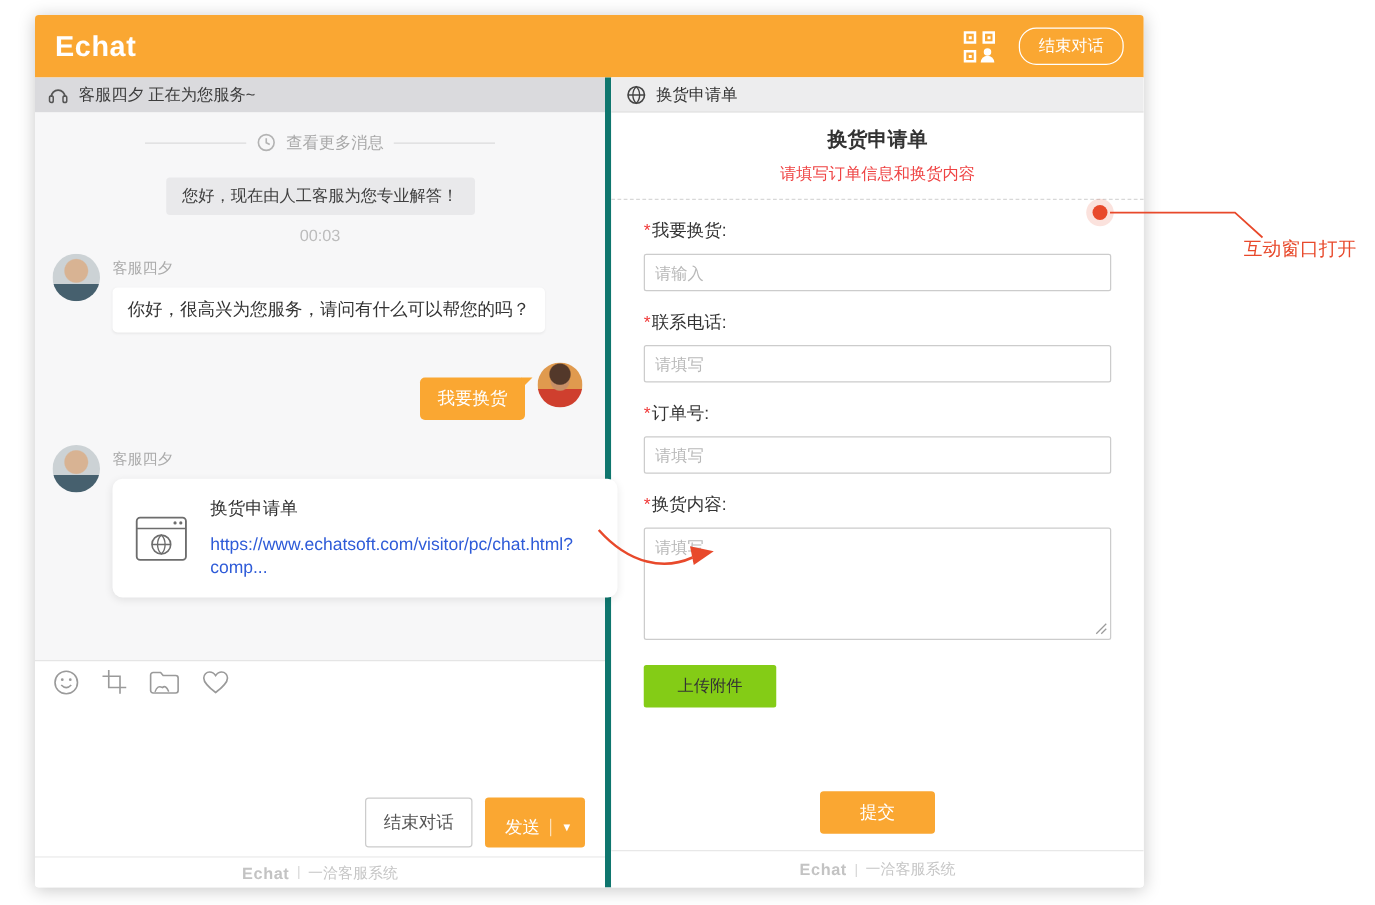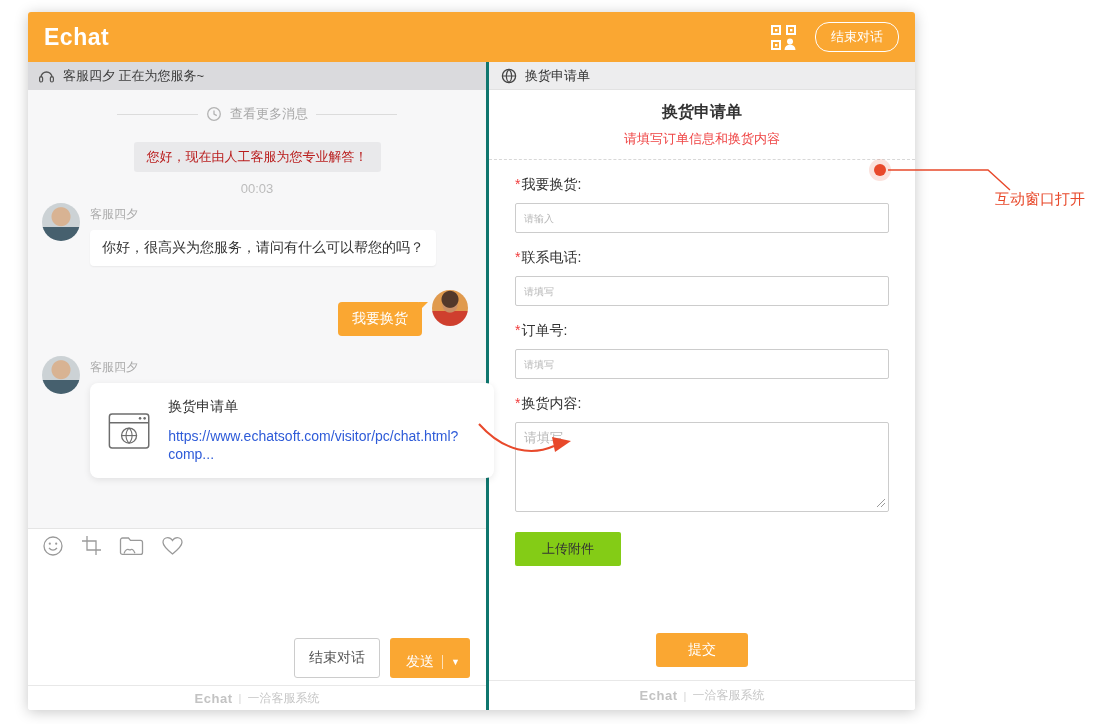--- a/index.html
+++ b/index.html
@@ -12,31 +12,31 @@
   
   .app-header { height:50px; background:#faa732; display:flex; align-items:center; padding:0 16px; flex:none; }
   .logo { color:#fff; font-size:23px; font-weight:bold; letter-spacing:.5px; }
   .header-right { margin-left:auto; display:flex; align-items:center; gap:18px; }
   .btn-end-top { background:transparent; border:1px solid #fff; color:#fff; border-radius:14px;
                  padding:5px 15px; font-size:13px; cursor:pointer; }
 
   .app-body { flex:1; display:flex; min-height:0; }
 
   
-  .left-panel { width:461px; flex:none; display:flex; flex-direction:column; border-right:3px solid #0f766e; }
+  .left-panel { width:461px; flex:none; display:flex; flex-direction:column; border-right:5px solid #0f766e; }
   .chat-status { height:28px; background:#dadadd; display:flex; align-items:center; gap:8px;
                  padding:0 10px; font-size:13px; color:#3c3c3c; flex:none; }
   .chat-area { height:438px; flex:none; background:#f7f7f8; padding:12px 14px; position:relative; }
 
   .load-more { display:flex; align-items:center; gap:8px; width:280px; margin:3px auto 0;
                color:#a8a8a8; font-size:13px; cursor:pointer; }
   .load-more .line { flex:1; height:1px; background:#dcdcdc; }
 
   .sys-row { text-align:center; margin-top:19px; }
-  .sys-bubble { display:inline-block; background:#e9e9eb; color:#b91c1c; font-size:13px;
+  .sys-bubble { display:inline-block; background:#e9e9eb; color:#404040; font-size:13px;
                 padding:6px 13px; border-radius:3px; }
   .time-row { text-align:center; color:#bcbcbc; font-size:13px; margin-top:9px; }
 
   .msg-agent { display:flex; gap:10px; margin-top:7px; }
   .avatar { width:38px; height:38px; border-radius:50%; flex:none; }
   .avatar-agent { background:
       radial-gradient(circle at 50% 36%, #d8b393 0 9px, transparent 10px),
       linear-gradient(180deg,#ccd2d5 0 63%, #46606e 63%); }
   .avatar-visitor { width:36px; height:36px; background:
       radial-gradient(circle at 50% 26%, #53382a 0 8px, transparent 9px),
@@ -83,21 +83,21 @@
   .form-status { height:28px; flex:none; background:#ededee; border-bottom:1px solid #e2e2e2;
                  display:flex; align-items:center; gap:8px; padding:0 12px; font-size:13px; color:#333; }
   .form-body { flex:1; position:relative; padding:0 26px; min-height:0; }
   .form-title { text-align:center; font-size:16px; font-weight:bold; color:#333; margin-top:12px; }
   .form-subtitle { text-align:center; font-size:13px; color:#ef4444; margin-top:7px; padding-bottom:11px; }
   .dashed-sep { border-bottom:1px dashed #d8d8d8; margin:0 -26px; }
   .field { margin-top:16px; }
   .field-label { font-size:14px; color:#333; }
   .req { color:#f03b3b; margin-right:1px; }
   .text-input { width:100%; height:30px; border:1px solid #ccc; border-radius:2px; margin-top:9px;
-                padding:0 8px; font-size:10px; color:#000000; outline:none; font-family:inherit; background:#fff; }
+                padding:0 8px; font-size:13px; color:#000000; outline:none; font-family:inherit; background:#fff; }
   .text-input::placeholder, .text-area::placeholder { color:#b9b9b9; }
   .ta-wrap { position:relative; margin-top:9px; }
   .text-area { display:block; width:100%; height:90px; border:1px solid #ccc; border-radius:2px;
                padding:6px 8px; font-size:13px; color:#333; resize:none; outline:none; font-family:inherit; background:#fff; }
   .ta-grip { position:absolute; right:3px; bottom:4px; }
   .btn-upload { margin-top:20px; background:#84cc16; border:none; border-radius:2px;
                 padding:8px 27px; font-size:13px; color:#333; cursor:pointer; }
   .submit-row { position:absolute; left:0; right:0; bottom:13px; text-align:center; }
   .btn-submit { background:#faa732; color:#fff; border:none; border-radius:3px;
                 padding:8px 32px; font-size:14px; cursor:pointer; }

